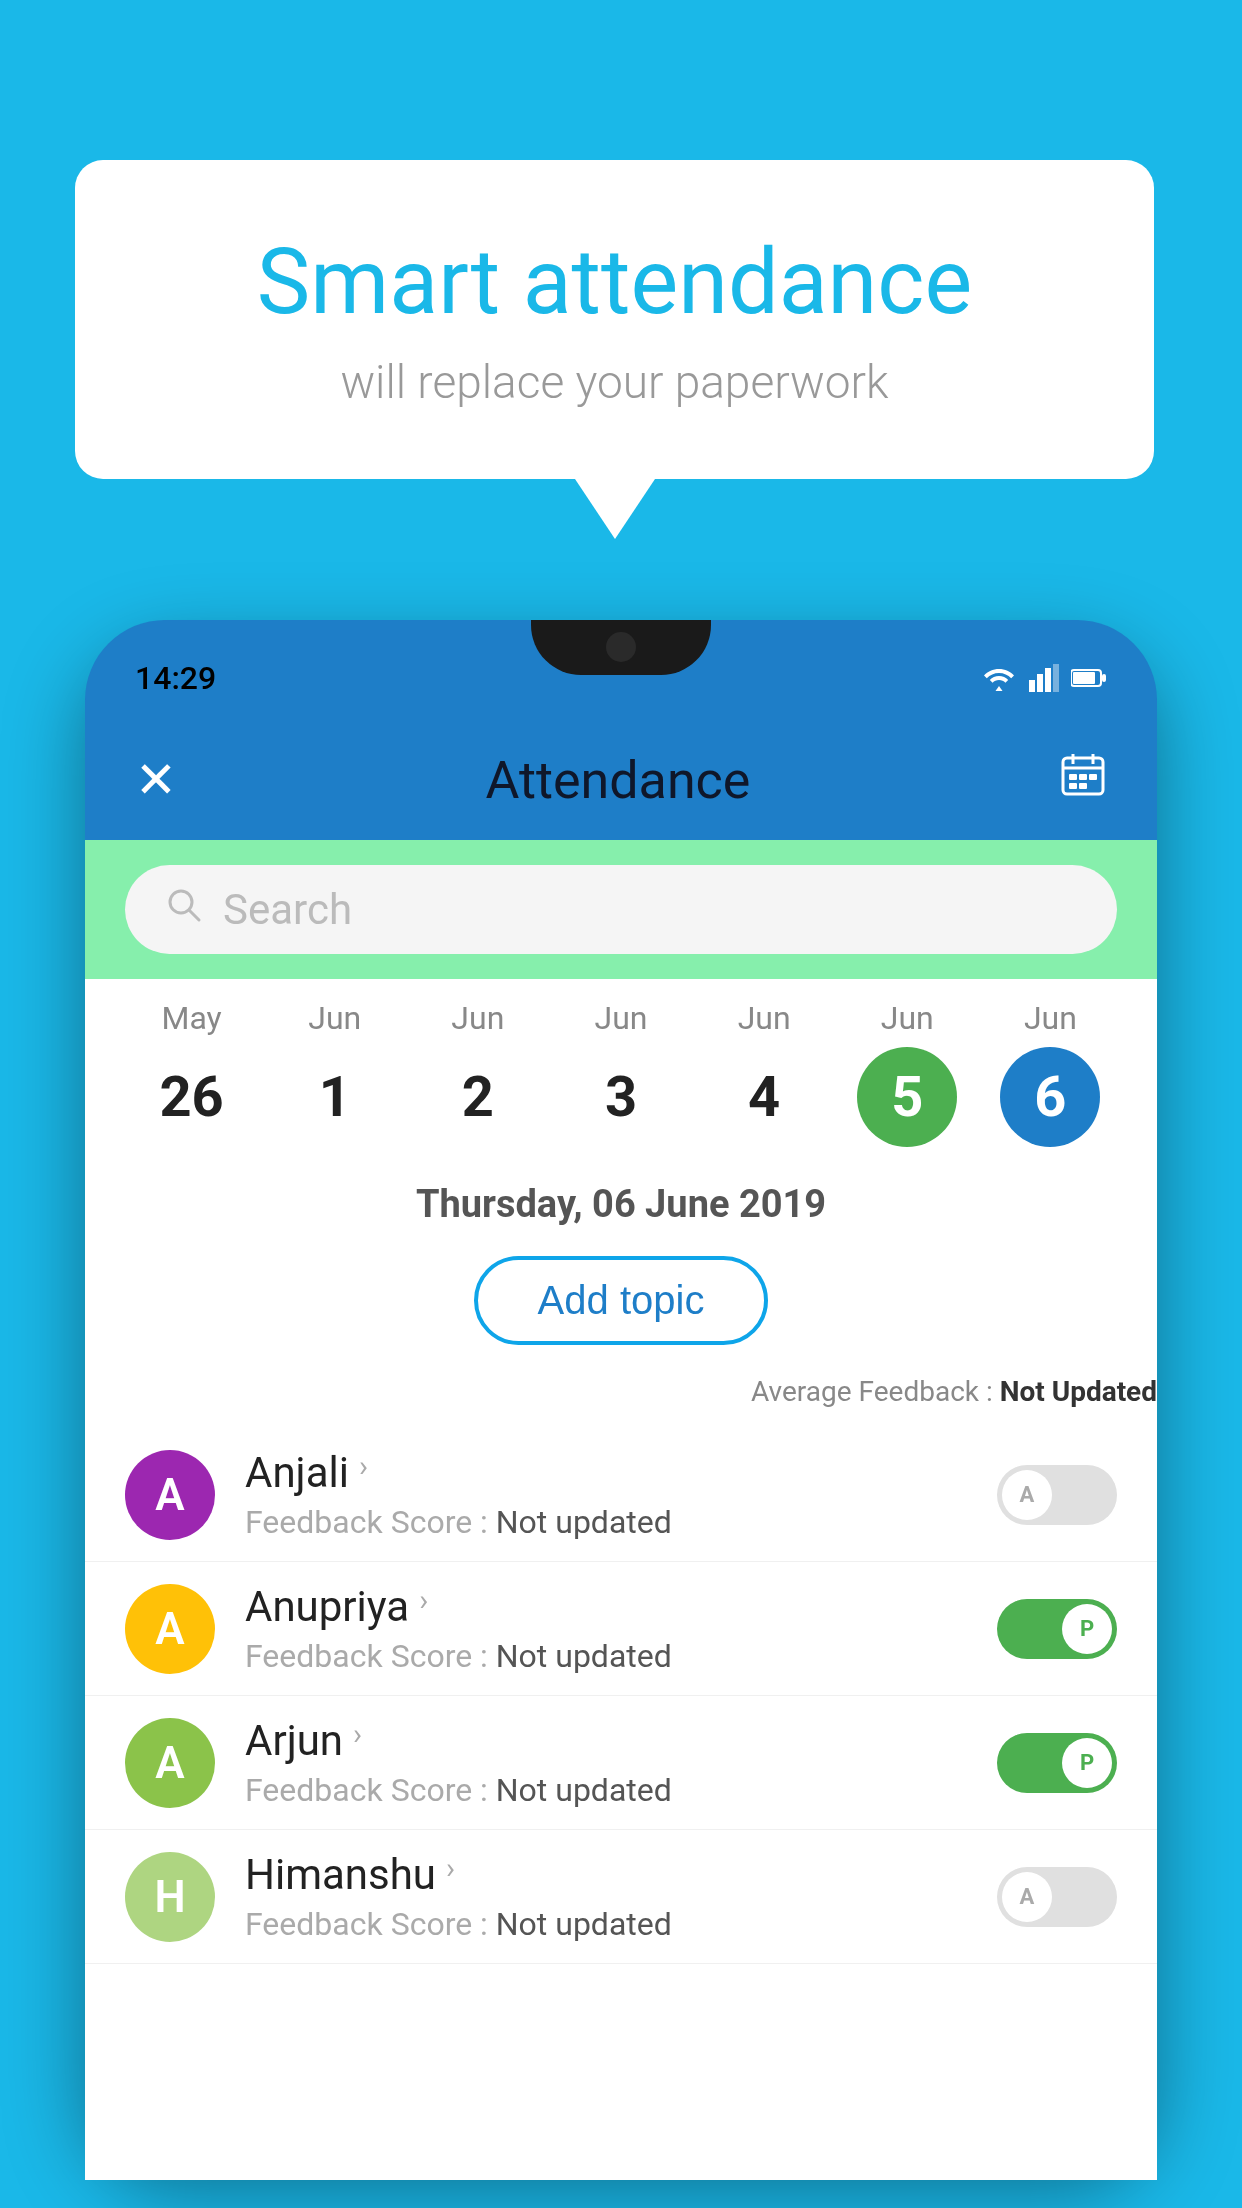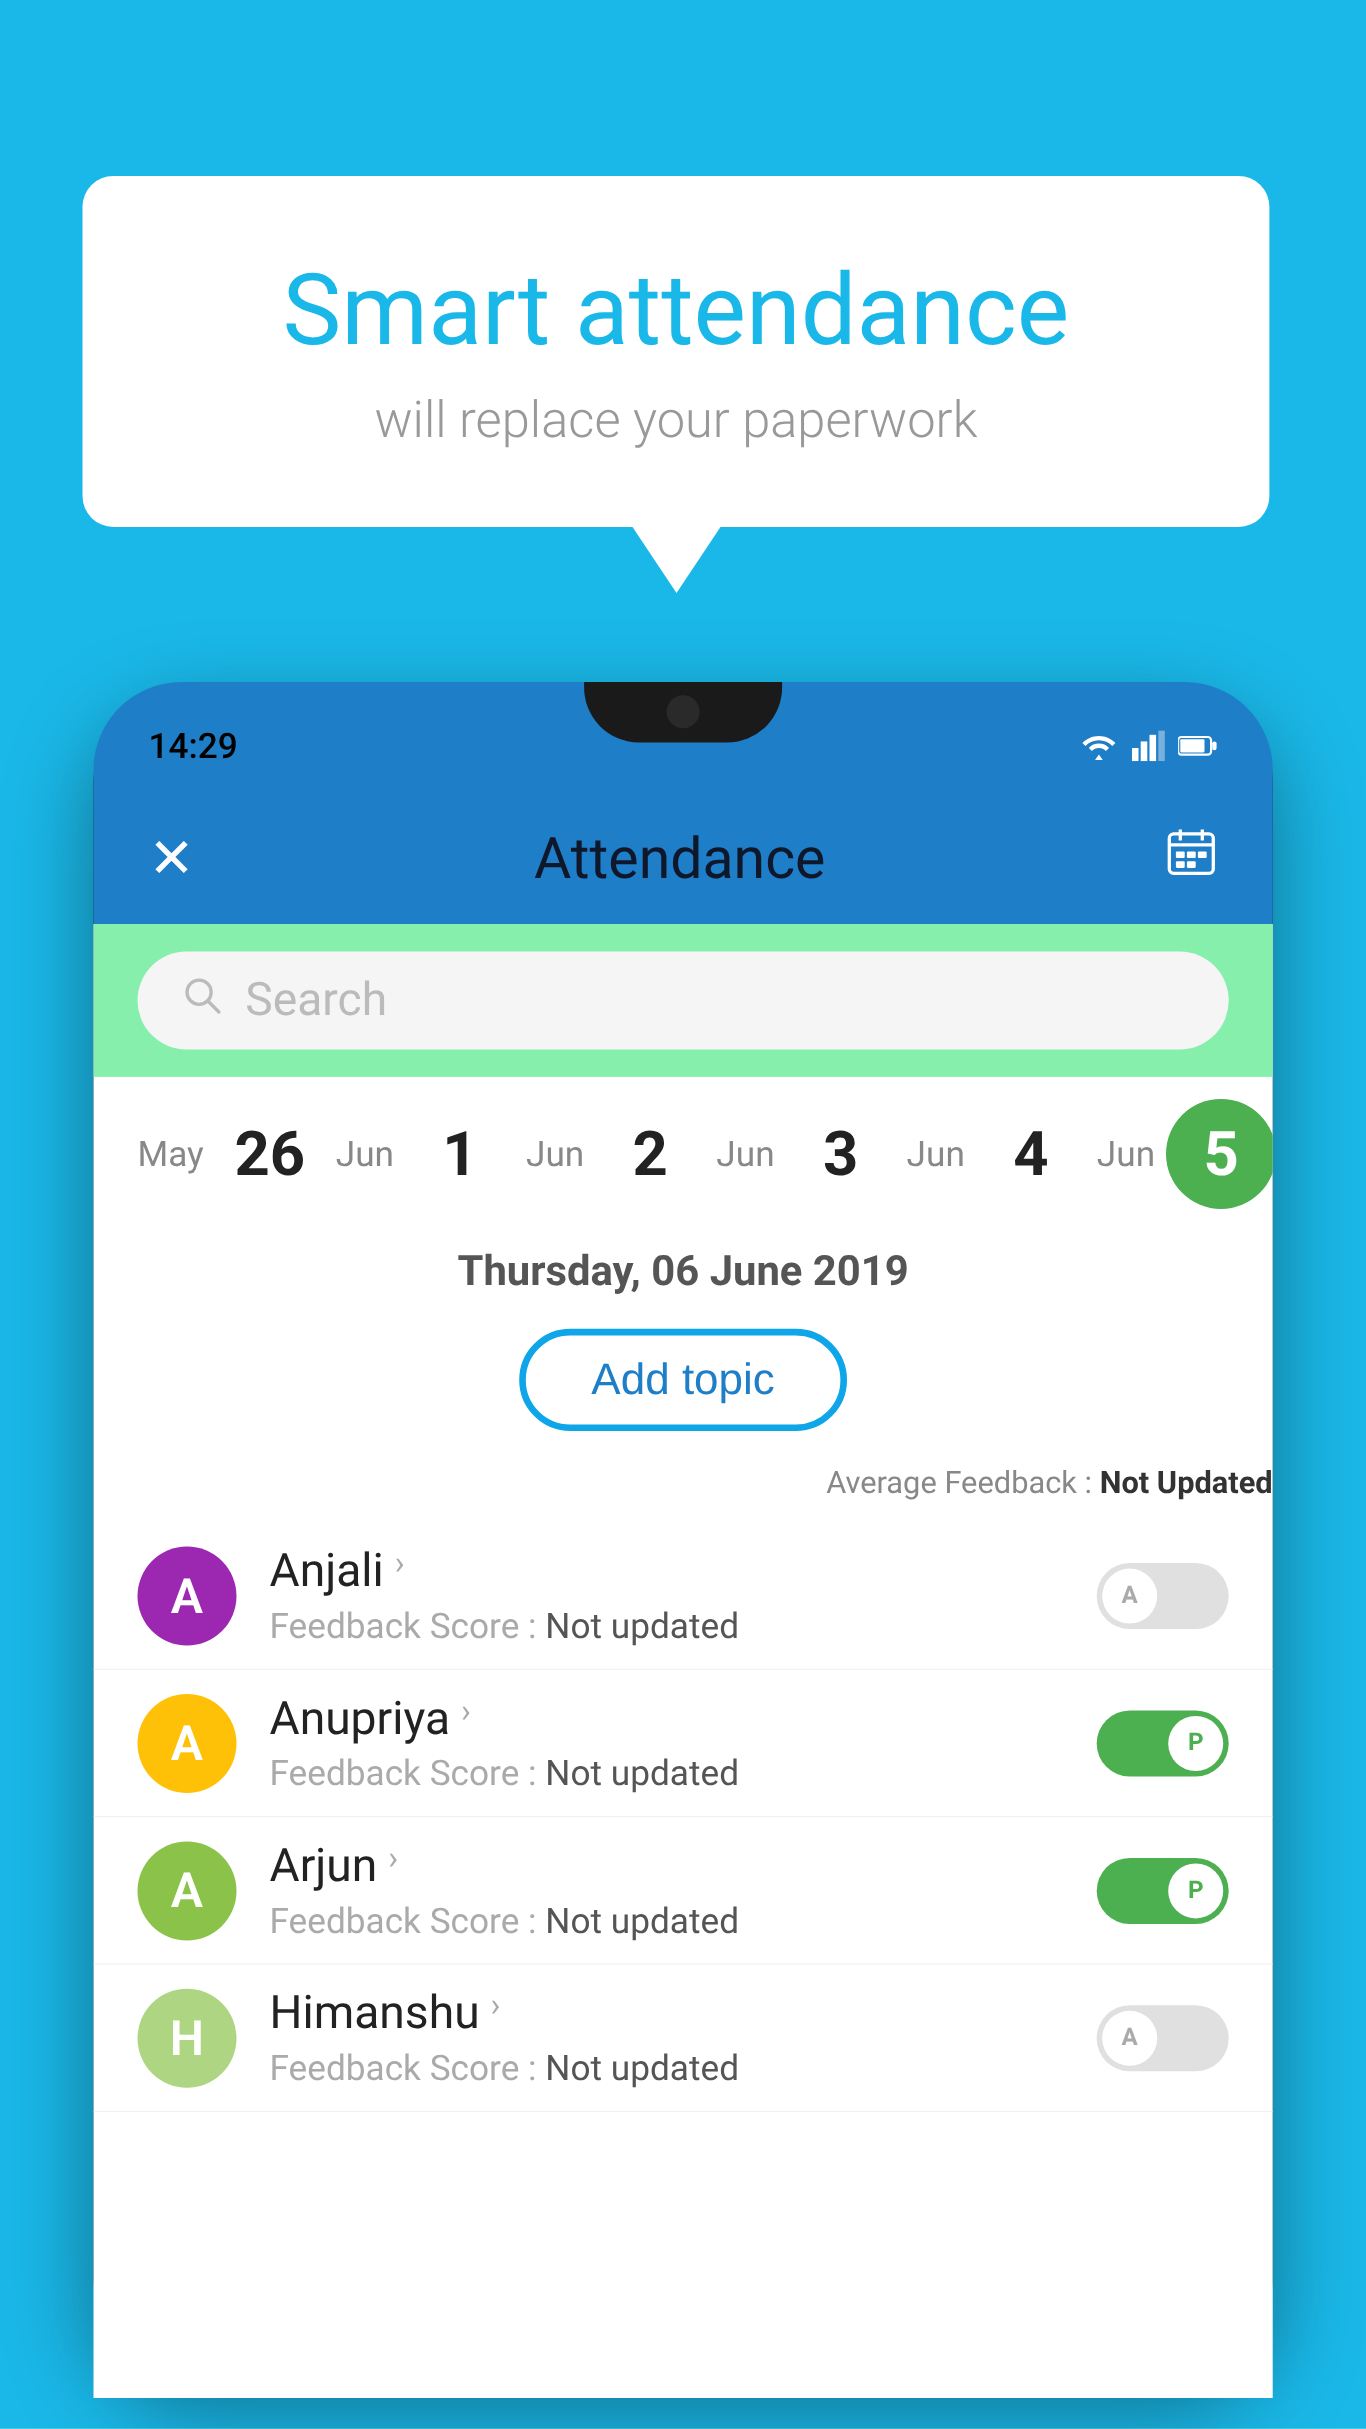--- a/index.html
+++ b/index.html
@@ -186,21 +186,21 @@
     .calendar-strip {
       padding: 20px 40px;
       display: flex;
       justify-content: space-between;
       align-items: center;
       gap: 10px;
     }
 
     .cal-day {
       display: flex;
-      flex-direction: row;
+      flex-direction: column;
       align-items: center;
       gap: 10px;
       flex: 1;
     }
 
     .cal-month {
       font-size: 32px;
       color: #888;
     }
 
@@ -236,21 +236,21 @@
     }
 
     
     .add-topic-container {
       display: flex;
       justify-content: center;
       padding: 15px 0 20px;
     }
 
     .add-topic-btn {
-      border: 6px solid #0ea5e9;
+      border: 4px solid #0ea5e9;
       border-radius: 50px;
       padding: 18px 60px;
       color: #1e7ec8;
       font-size: 40px;
       background: white;
       cursor: pointer;
     }
 
     
     .avg-feedback {

